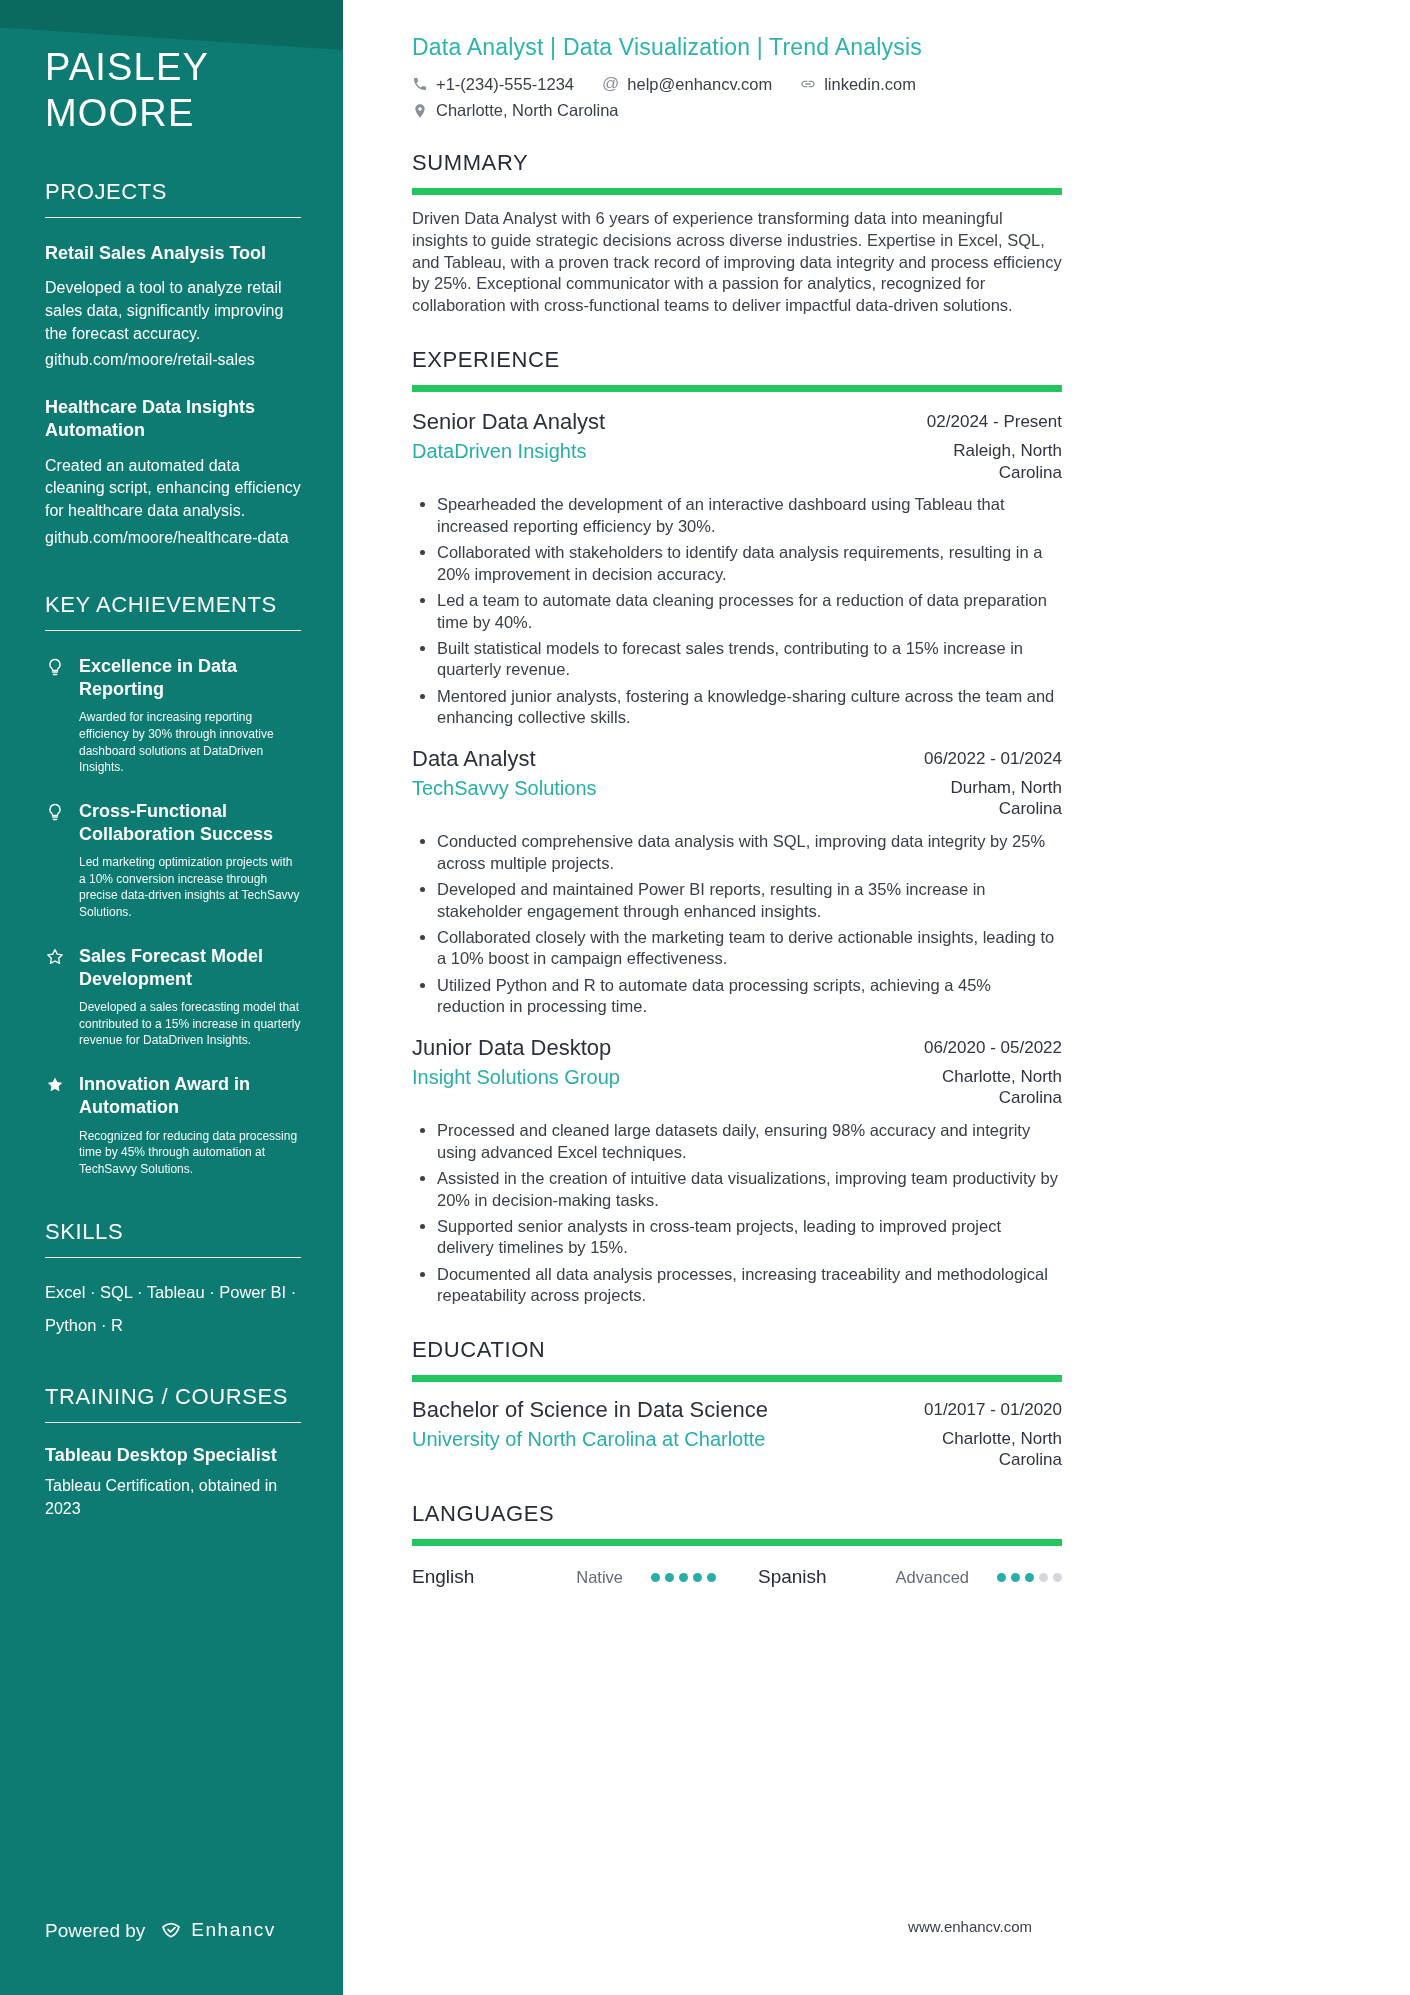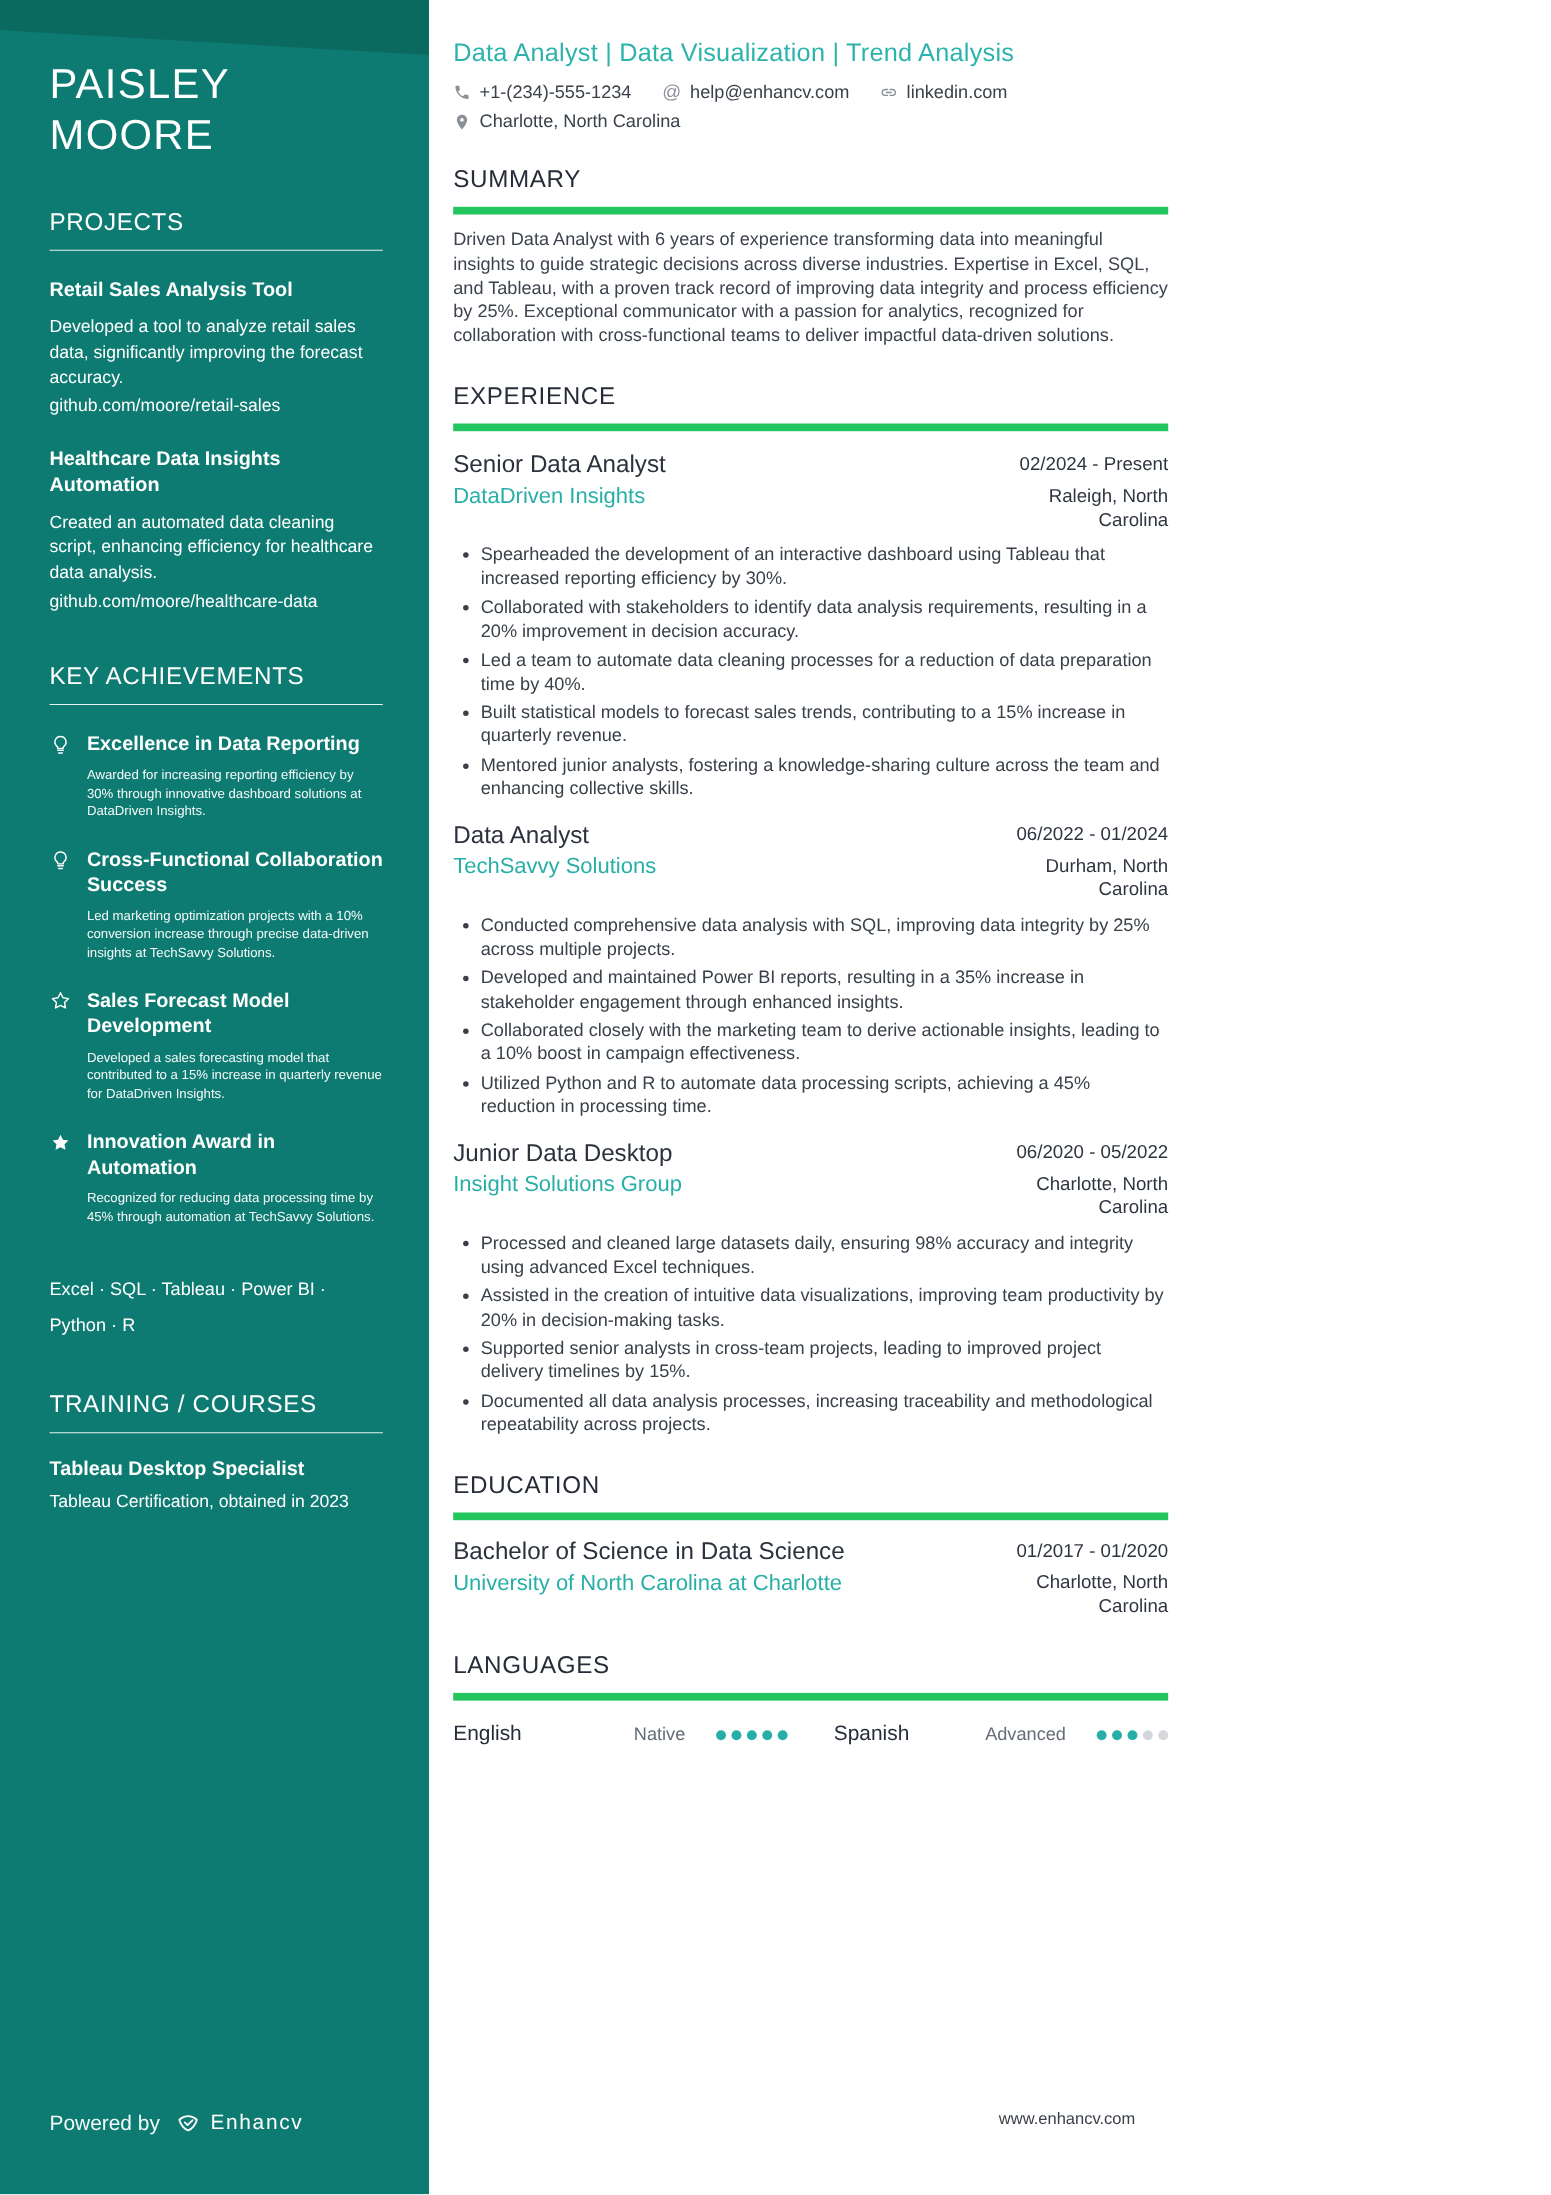--- a/index.html
+++ b/index.html
@@ -1,21 +1,21 @@
 <!DOCTYPE html>
 <html><head>
 <meta charset="utf-8">
 <style>
   * { margin:0; padding:0; box-sizing:border-box; }
   html,body { background:#ffffff; }
   body { font-family:"Liberation Sans", sans-serif; }
   .page { position:relative; width:1410px; height:1995px; background:#ffffff; overflow:hidden; }
 
   
-  .sidebar { position:absolute; top:0; left:0; bottom:0; width:390px; background:#0E7B72; color:#ffffff; padding:46px 42px 0 45px; }
+  .sidebar { position:absolute; top:0; left:0; bottom:0; width:343px; background:#0E7B72; color:#ffffff; padding:36px 42px 0 45px; }
   .band { position:absolute; top:0; left:0; width:100%; height:50px; background:#0B6A60; clip-path:polygon(0 0,100% 0,100% 100%,0 55%); }
   .name { position:relative; font-size:38px; font-weight:500; letter-spacing:1.2px; line-height:1.22; margin-top:8px; }
   .side-section { margin-top:42px; }
   .side-heading { font-size:22px; font-weight:400; letter-spacing:.6px; padding-bottom:12px; border-bottom:1px solid rgba(255,255,255,.9); }
   .proj { margin-top:24px; }
   .proj-title { font-size:18px; font-weight:700; line-height:1.3; }
   .proj-desc { margin-top:12px; font-size:16px; line-height:1.42; }
   .proj-link { margin-top:4px; font-size:16px; line-height:1.42; cursor:pointer; }
   .ach { margin-top:24px; display:grid; grid-template-columns:34px 1fr; }
   .ach-icon { grid-column:1; padding-top:2px; }
@@ -133,20 +133,21 @@
           <svg viewBox="0 0 24 24" width="20" height="20" fill="#ffffff">
               <path d="M12 3l2.7 5.5 6 .9-4.3 4.2 1 6-5.4-2.8-5.4 2.8 1-6L3.3 9.4l6-.9L12 3z"></path>
             </svg>
         </span>
         <div class="ach-title">Innovation Award in Automation</div>
         <div class="ach-desc">Recognized for reducing data processing time by 45% through automation at TechSavvy Solutions.</div>
       </div>
     </section>
 
     <section class="side-section">
+      <h2 class="side-heading">SKILLS</h2>
       <p class="skills-text">Excel · SQL · Tableau · Power BI · Python · R</p>
     </section>
 
     <section class="side-section">
       <h2 class="side-heading">TRAINING / COURSES</h2>
       <div class="course-title">Tableau Desktop Specialist</div>
       <div class="course-desc">Tableau Certification, obtained in 2023</div>
     </section>
 
     <div class="side-footer">

